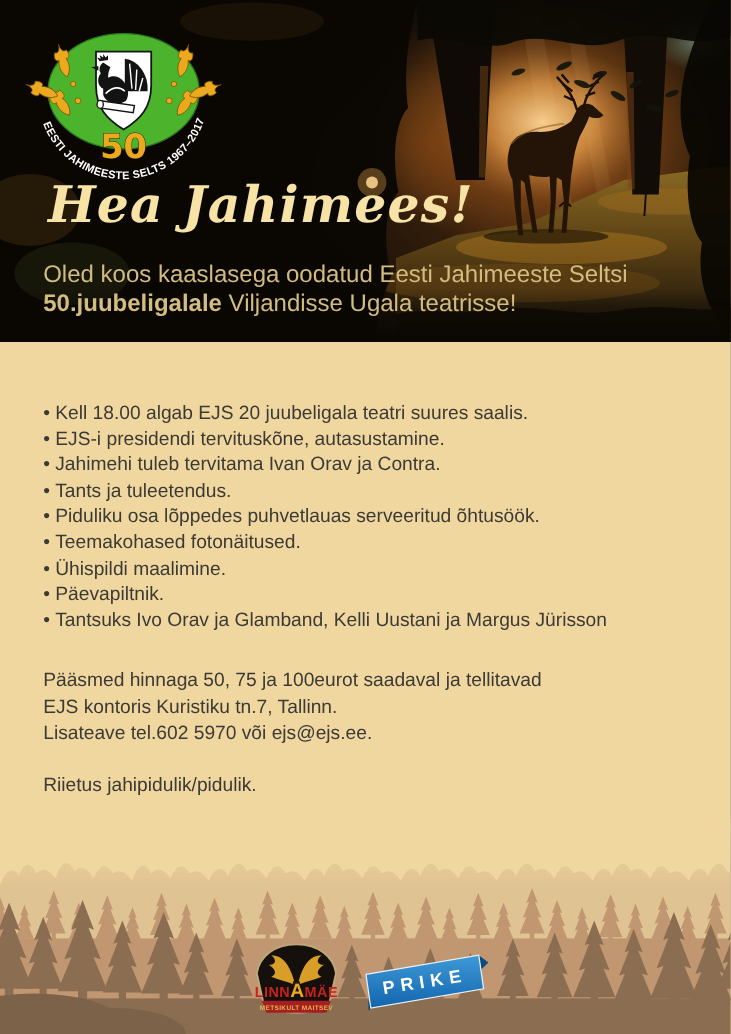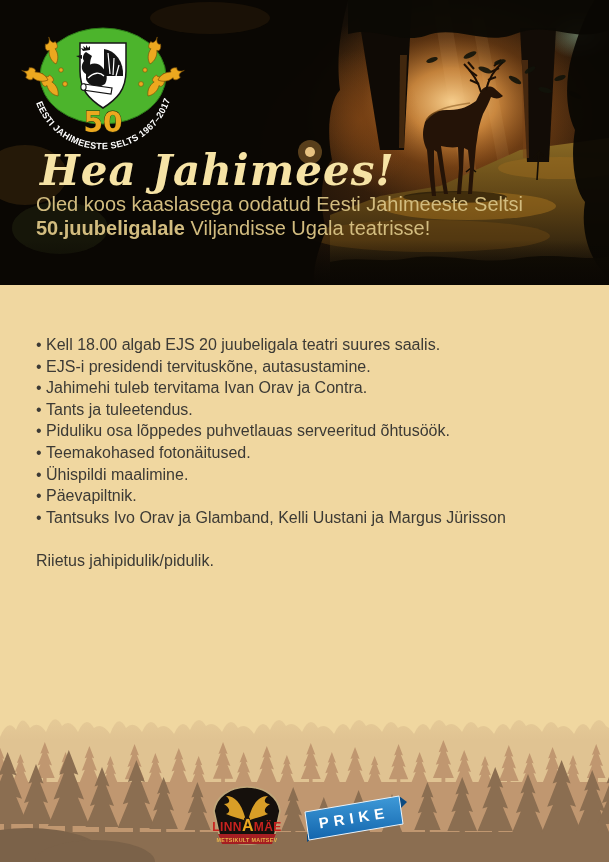--- a/index.html
+++ b/index.html
@@ -15,21 +15,21 @@
   }
   .hero{position:absolute;left:0;top:0;width:609px;height:285px;}
   .hero svg.scene{position:absolute;left:0;top:0;}
   .logo-wrap{position:absolute;left:20px;top:22px;width:170px;height:132px;}
   .greeting{
     position:absolute;left:40px;top:146px;margin:0;
     font-family:"DejaVu Serif",serif;font-style:italic;font-weight:bold;
     font-size:42px;letter-spacing:1px;color:var(--cream);white-space:nowrap;
   }
   .invite{
-    position:absolute;left:36px;top:193px;margin:0;
+    position:absolute;left:36px;top:218px;margin:0;
     font-size:20px;line-height:23.5px;color:var(--subtitle_gold);white-space:nowrap;
   }
   .invite b{font-weight:bold;}
   .details{
     position:absolute;left:36px;top:334px;width:550px;z-index:3;
     font-size:16px;line-height:21.6px;color:var(--text_dark);
   }
   .details p{margin:0;}
   .intro{margin-bottom:15px !important;}
   .bullets{list-style:none;margin:0;padding:0;}
@@ -201,20 +201,25 @@
       <li>Kell 18.00 algab EJS 20 juubeligala teatri suures saalis.</li>
       <li>EJS-i presidendi tervituskõne, autasustamine.</li>
       <li>Jahimehi tuleb tervitama Ivan Orav ja Contra.</li>
       <li>Tants ja tuleetendus.</li>
       <li>Piduliku osa lõppedes puhvetlauas serveeritud õhtusöök.</li>
       <li>Teemakohased fotonäitused.</li>
       <li>Ühispildi maalimine.</li>
       <li>Päevapiltnik.</li>
       <li>Tantsuks Ivo Orav ja Glamband, Kelli Uustani ja Margus Jürisson</li>
     </ul>
+    <p class="tickets">
+      <span>Pääsmed hinnaga 50, 75 ja 100eurot saadaval ja tellitavad</span><br>
+      <span>EJS kontoris Kuristiku tn.7, Tallinn.</span><br>
+      <span>Lisateave tel.602 5970 või ejs@ejs.ee.</span>
+    </p>
     <p class="dress">Riietus jahipidulik/pidulik.</p>
   </div>
 
   <svg class="forest" viewBox="0 0 609 180">
     <defs>
       <symbol id="fir" viewBox="0 0 24 54">
         <path d="M12,0 L17,13 L14.6,12.2 L20,26 L16.8,25 L23,40 L14,40 L14,48 L10,48 L10,40 L1,40 L7.2,25 L4,26 L9.4,12.2 L7,13 Z"></path>
       </symbol>
       <linearGradient id="fade" x1="0" y1="0" x2="0" y2="1">
         <stop offset="0%" stop-color="#f0d7a0" stop-opacity="1"></stop>

